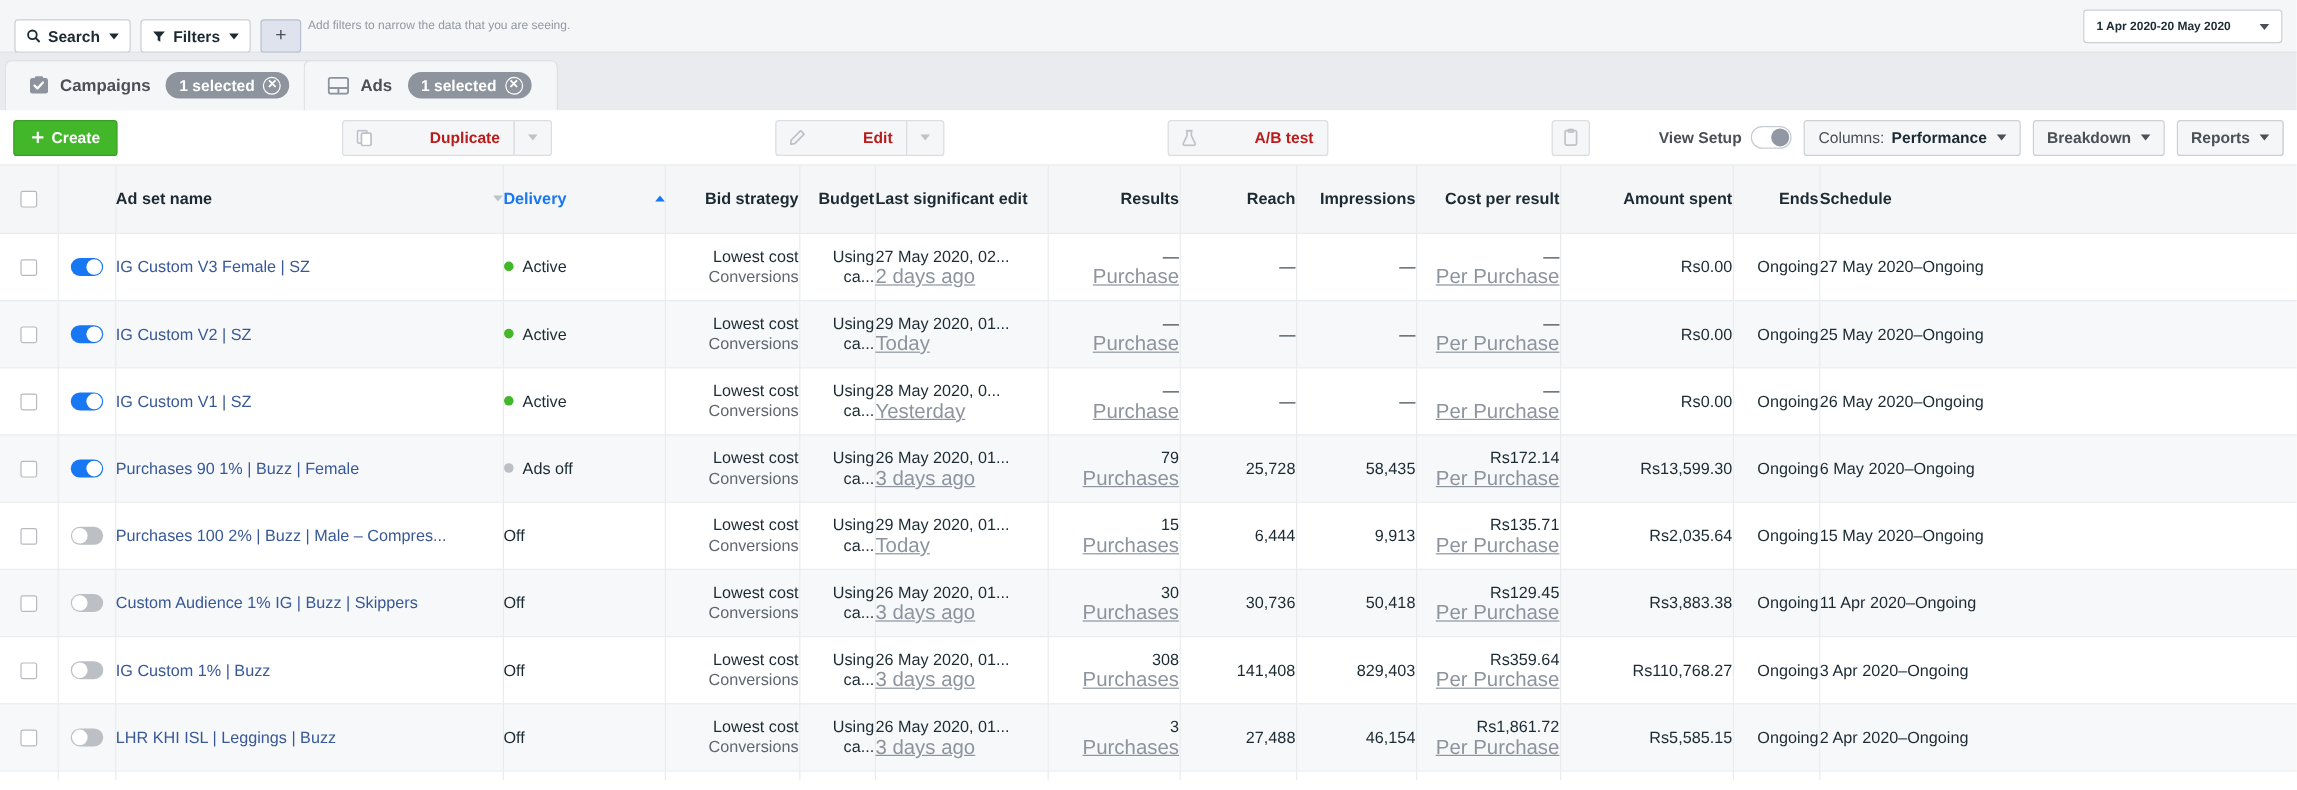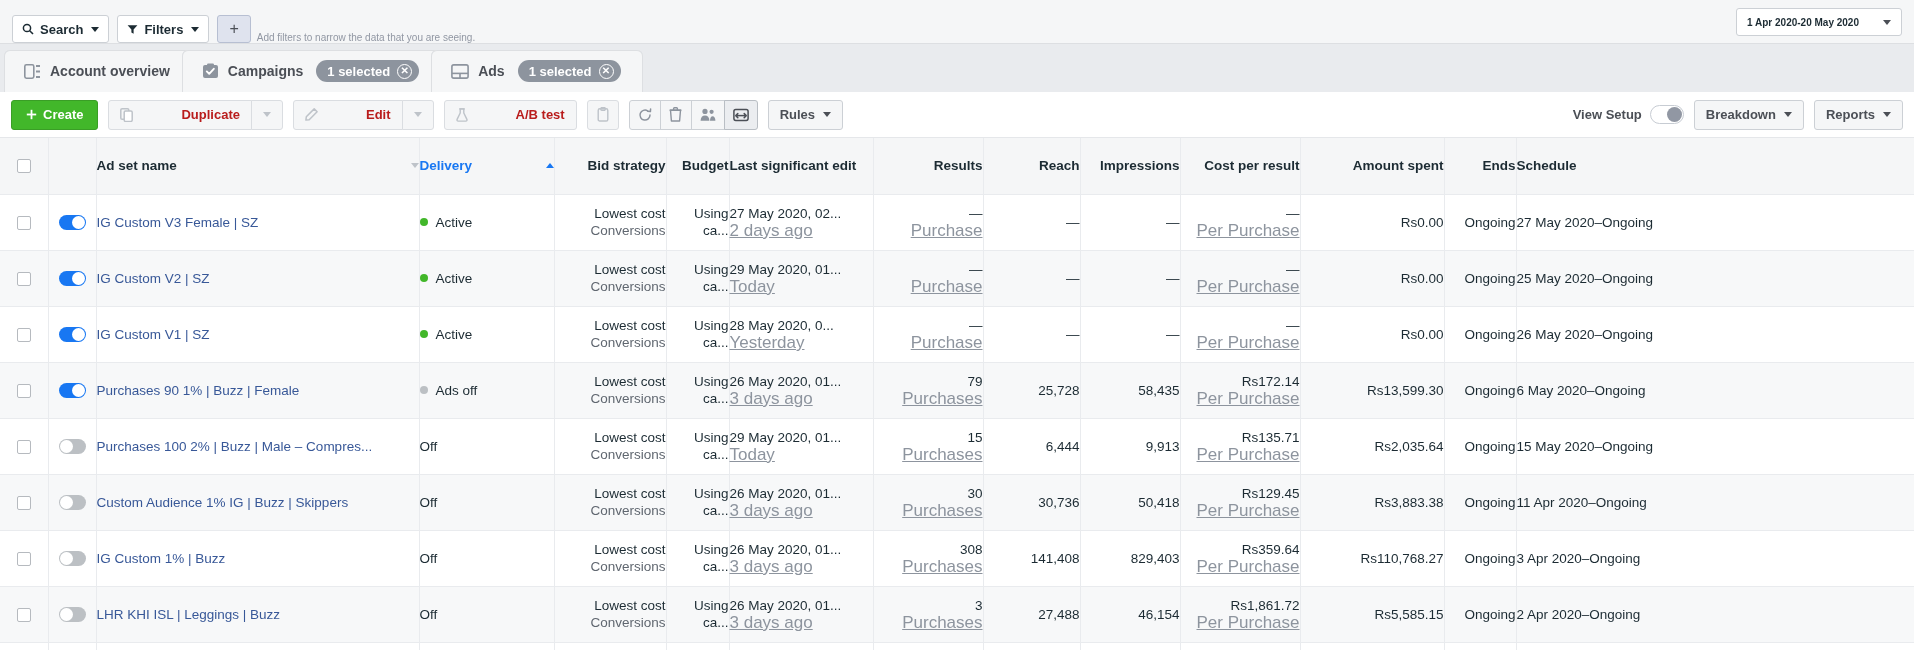--- a/index.html
+++ b/index.html
@@ -12,22 +12,22 @@
     overflow: hidden;
   }
   body { font-size: 13px; color: #1c2b33; }
 
   
   .filterbar {
     height: 44px;
     background: #f5f6f7;
     border-bottom: 1px solid #dddfe2;
     display: flex;
-    align-items: flex-end;
-    padding: 0 12px;
+    align-items: flex-start;
+    padding: 16px 12px;
     position: relative;
   }
   .pillbtn {
     height: 28px;
     background: #ffffff;
     border: 1px solid #ccd0d5;
     border-radius: 3px;
     display: inline-flex;
     align-items: center;
     gap: 6px;
@@ -142,20 +142,21 @@
   
   .toolbar {
     height: 46px;
     background: #ffffff;
     border-bottom: 1px solid #e5e7ea;
     display: flex;
     align-items: center;
     padding: 0 11px;
     gap: 0;
     position: relative;
+    justify-content: space-between;
   }
   .btn {
     height: 30px;
     border: 1px solid #ccd0d5;
     background: #f5f6f7;
     border-radius: 3px;
     display: inline-flex;
     align-items: center;
     justify-content: center;
     gap: 6px;
@@ -340,31 +341,20 @@
   <div class="filterhint">Add filters to narrow the data that you are seeing.</div>
 
   <div class="daterange">
     <span>1 Apr 2020-20 May 2020</span>
     <span class="caret grey"></span>
   </div>
 </div>
 
 <div class="tabbar">
 
-  <div class="tab">
-    <span class="tabicon">
-      <svg width="17" height="15" viewBox="0 0 17 15">
-          <rect x="0.8" y="0.8" width="9" height="13.4" rx="1.6" fill="none" stroke="#8d949e" stroke-width="1.6"></rect>
-          <rect x="12" y="1" width="4" height="2" fill="#8d949e"></rect>
-          <rect x="12" y="6.5" width="4" height="2" fill="#8d949e"></rect>
-          <rect x="12" y="12" width="4" height="2" fill="#8d949e"></rect>
-        </svg>
-    </span>
-    <span>Account overview</span>
-  </div>
 
 
   <div class="tab">
     <span class="tabicon">
       <svg width="17" height="16" viewBox="0 0 17 16">
           <rect x="1" y="2" width="15" height="13" rx="2" fill="#8d949e"></rect>
           <rect x="5" y="0.5" width="7" height="3.2" rx="1.2" fill="#8d949e"></rect>
           <path d="M4.8 8.4 L7.2 10.8 L11.8 5.8" fill="none" stroke="#ffffff" stroke-width="1.9" stroke-linecap="round" stroke-linejoin="round"></path>
         </svg>
     </span>
@@ -502,20 +492,25 @@
       <span class="caret grey"></span>
     </div>
   </div>
 
   <div class="toolbar-right">
     <div class="viewsetup">
       <span>View Setup</span>
       <span class="switch">
           <span class="knob"></span>
         </span>
+    </div>
+    <div class="btn colbtn">
+      <span class="lbl">Columns: </span>
+        <strong>Performance</strong>
+      <span class="caret grey"></span>
     </div>
     <div class="btn">
       <span>Breakdown</span>
       <span class="caret grey"></span>
     </div>
     <div class="btn">
       <span>Reports</span>
       <span class="caret grey"></span>
     </div>
   </div>

